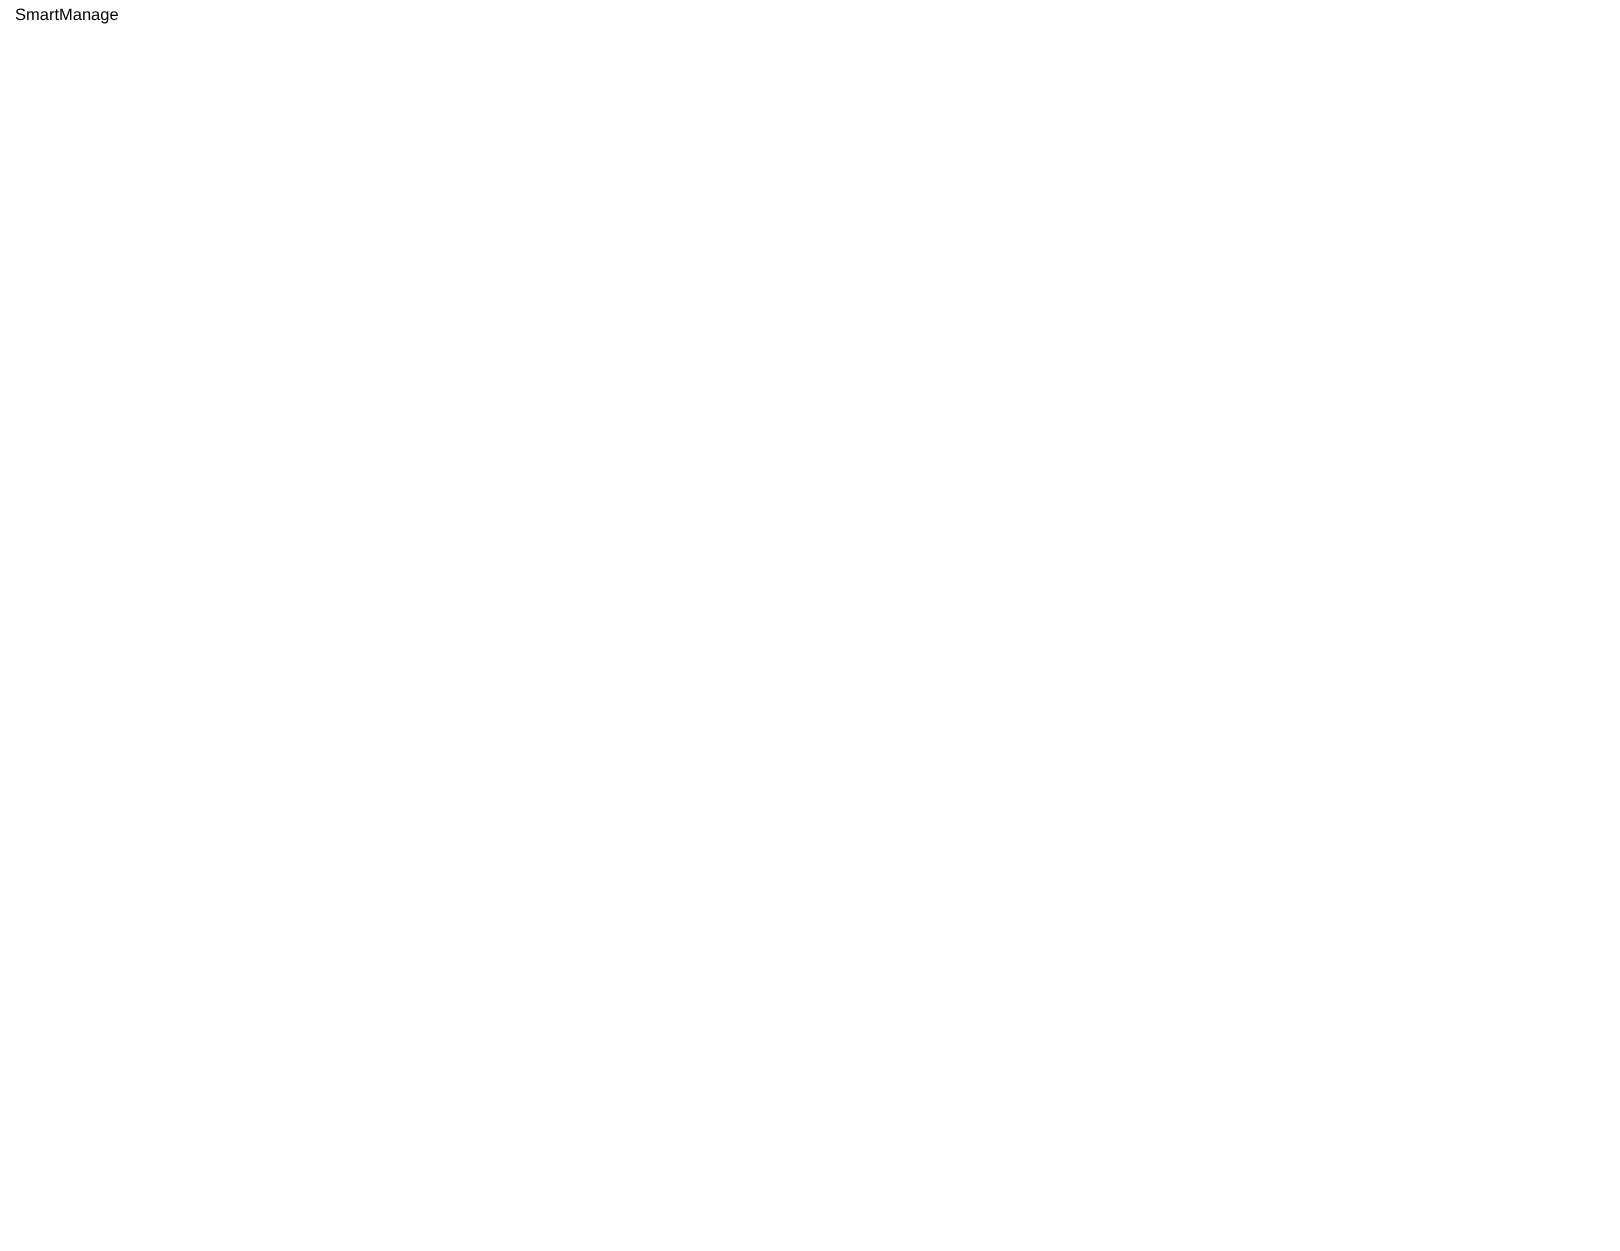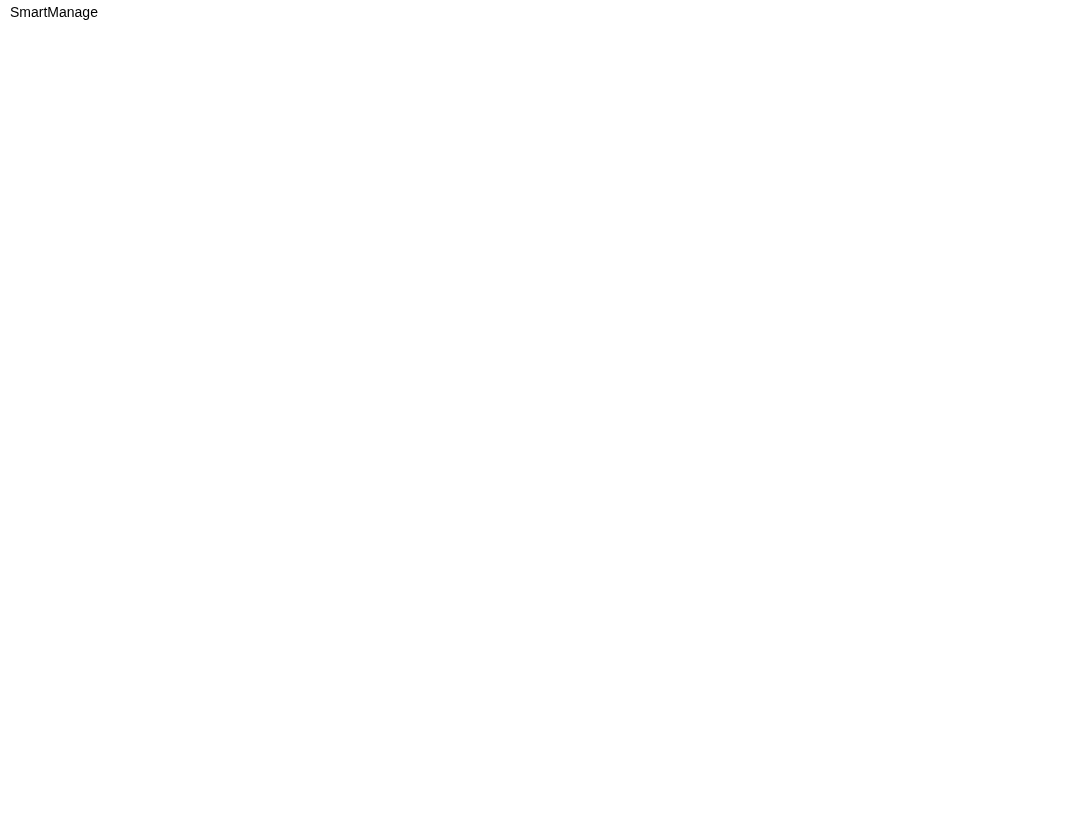--- a/index.html
+++ b/index.html
@@ -3,21 +3,21 @@
 <meta charset="utf-8">
 <style>
   body {
     margin: 0;
     font-family: Arial, Helvetica, sans-serif;
     font-size: 12px;
     color: #000;
     background: #fff;
   }
   .page-header {
-    font-size: 14px;
+    font-size: 11px;
     padding: 4px 10px;
   }
   .canvas {
     position: relative;
     width: 1080px;
     margin: 0;
   }
   .blue-stripe {
     position: absolute;
     top: 0;

